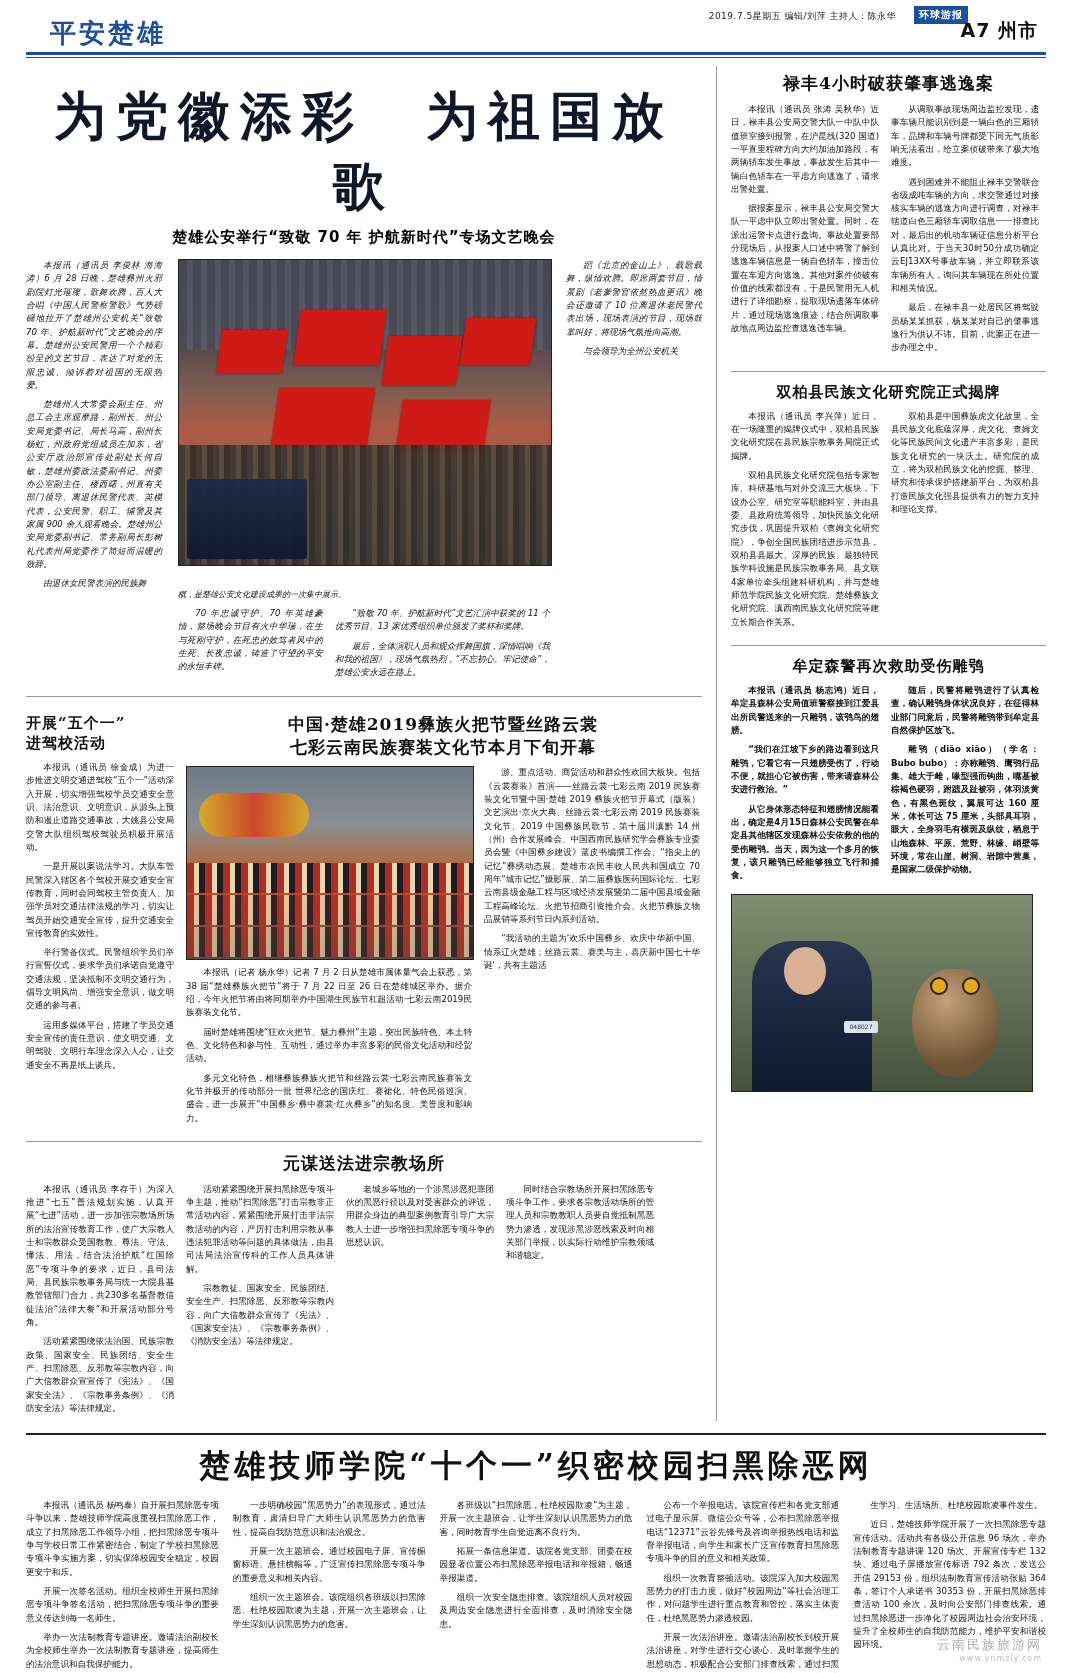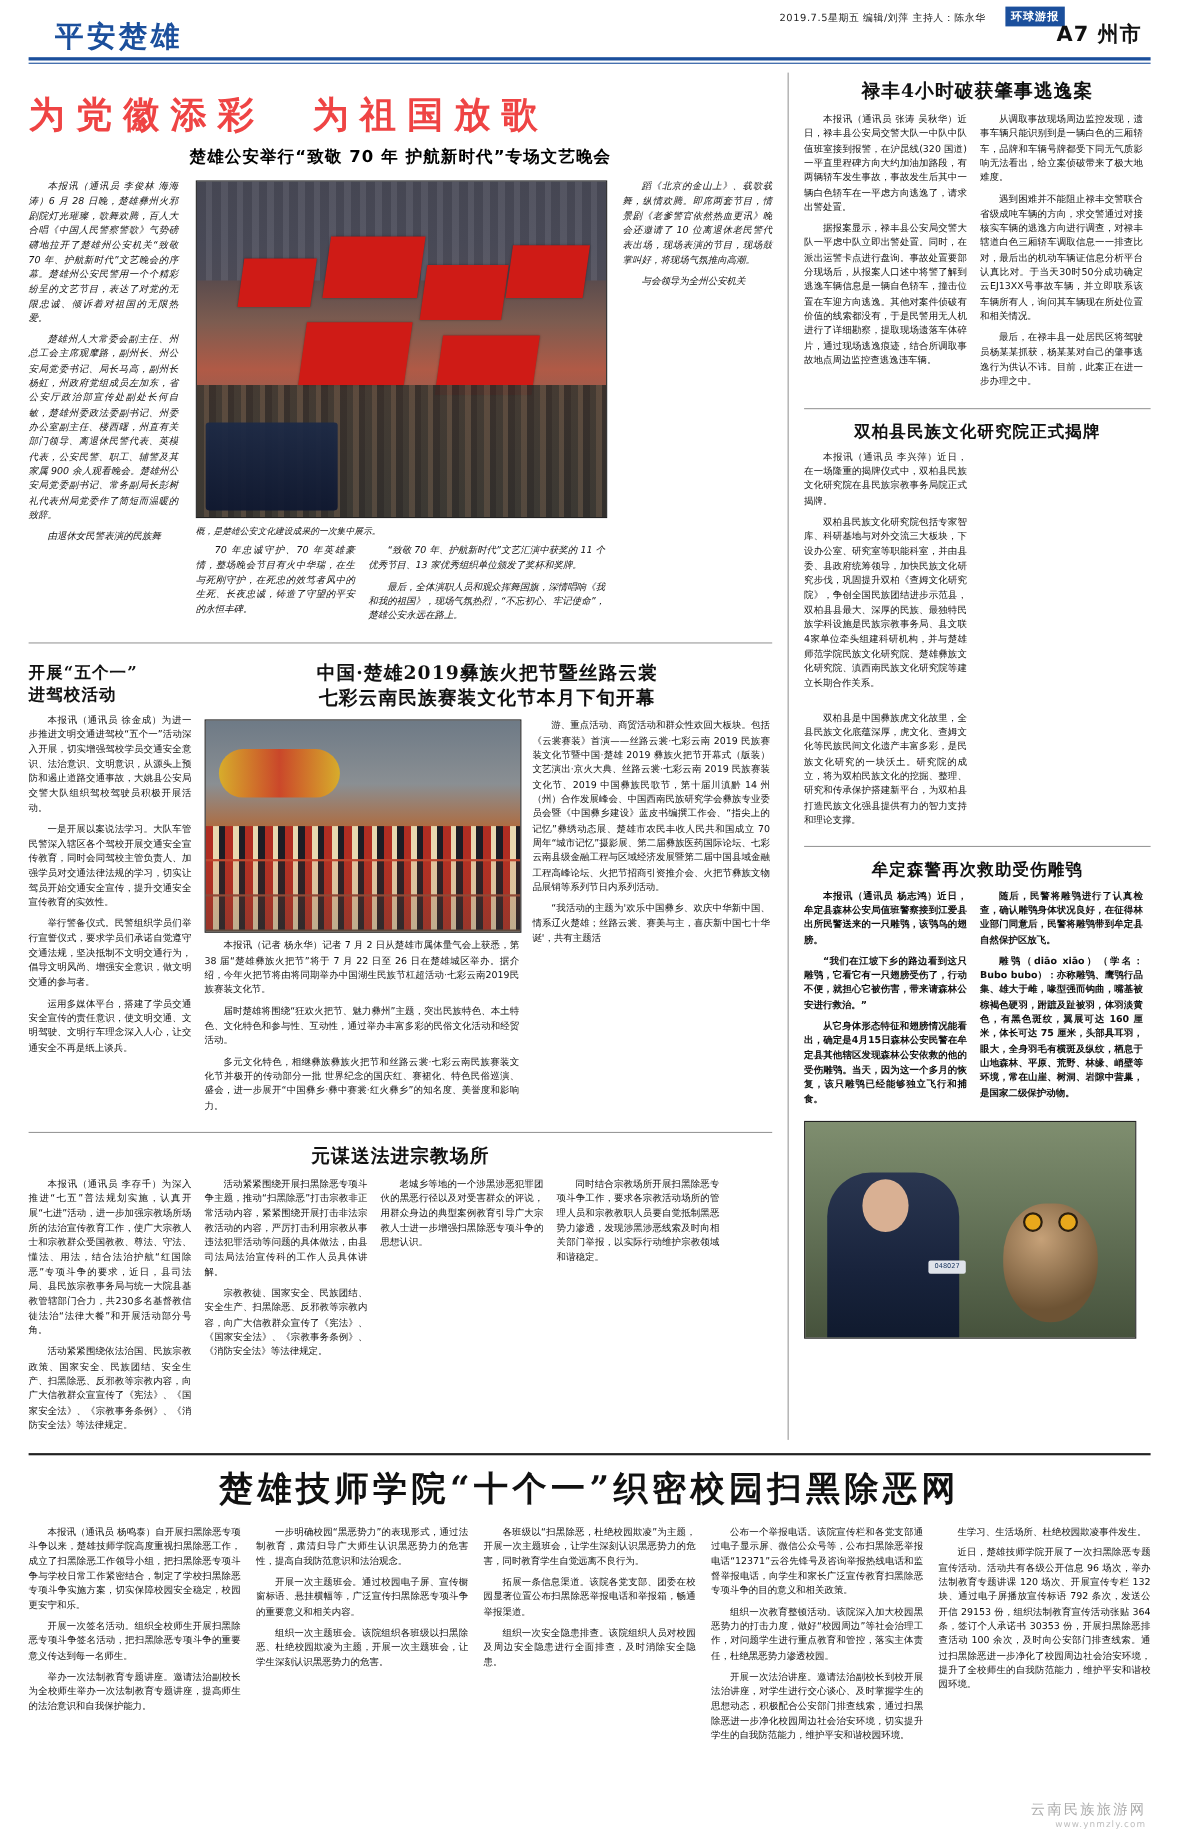--- a/index.html
+++ b/index.html
@@ -28,23 +28,24 @@
   }
   .mh-page{position:absolute;right:8px;top:18px;font-size:19px;font-weight:bold;color:#111;letter-spacing:1px;}
 
   
   .cols{position:relative;margin-top:8px;display:flex;gap:0;}
   .col-left{width:690px;padding-right:14px;box-sizing:border-box;}
   .col-right{width:330px;padding-left:14px;box-sizing:border-box;border-left:1px solid #999;}
 
   
   .headline{
+    text-align:center;
     font-family:"DejaVu Serif","Liberation Serif",serif;
-    font-weight:bold;font-size:33px;letter-spacing:10px;
-    margin:16px 0 6px 0;color:#ef4444;
+    font-weight:bold;font-size:52px;letter-spacing:10px;
+    margin:16px 0 6px 0;color:#0f172a;
   }
   .subhead{
     text-align:center;font-size:15px;letter-spacing:1px;margin-bottom:12px;color:#000;
     font-family:"DejaVu Sans","Liberation Sans",sans-serif;font-weight:bold;
   }
 
   .triple{display:flex;gap:16px;font-style:italic;}
   .tcol{width:148px;}
   .photo-main{
     width:372px;height:305px;
@@ -67,21 +68,21 @@
     position:absolute;left:8px;bottom:6px;width:120px;height:80px;
     background:linear-gradient(180deg,#1d2a46,#0f1830);border-radius:3px;opacity:.95;
   }
 
   .body-txt{
     font-size:8.6px;line-height:1.55;text-align:justify;color:#111;
     font-family:"DejaVu Sans","Liberation Sans",sans-serif;
   }
   .body-txt p{margin:0 0 6px 0;text-indent:2em;}
 
-  .caption{font-size:8px;line-height:1.5;text-align:justify;margin-top:6px;color:#111;}
+  .caption{font-size:8px;line-height:1.5;text-align:justify;margin-top:23px;color:#111;}
   .sec-h{
     font-family:"DejaVu Serif","Liberation Serif",serif;
     font-weight:bold;font-size:17px;letter-spacing:1px;text-align:center;margin:6px 0 8px 0;line-height:1.35;
   }
   .sec-h.small{font-size:15px;}
   .sec-h.left{text-align:left;}
   .hr{border-top:1px solid #999;margin:10px 0;}
   .hr-thick{border-top:2px solid #222;margin:12px 0 10px 0;}
 
   .two{display:flex;gap:12px;}
@@ -290,21 +291,21 @@
             <p>最后，在禄丰县一处居民区将驾驶员杨某某抓获，杨某某对自己的肇事逃逸行为供认不讳。目前，此案正在进一步办理之中。</p>
           </div>
             </div>
         </div>
       </div>
 
       <div class="hr"></div>
 
       <div>
         <div class="sec-h small">双柏县民族文化研究院正式揭牌</div>
-        <div style="display:flex;gap:12px;flex-direction:column;">
+        <div style="display:flex;gap:12px;">
           <div style="width:148px">
               <div class="body-txt">
             <p>本报讯（通讯员 李兴萍）近日，在一场隆重的揭牌仪式中，双柏县民族文化研究院在县民族宗教事务局院正式揭牌。</p>
             <p>双柏县民族文化研究院包括专家智库、科研基地与对外交流三大板块，下设办公室、研究室等职能科室，并由县委、县政府统筹领导，加快民族文化研究步伐，巩固提升双柏《查姆文化研究院》，争创全国民族团结进步示范县，双柏县县最大、深厚的民族、最独特民族学科设施是民族宗教事务局、县文联4家单位牵头组建科研机构，并与楚雄师范学院民族文化研究院、楚雄彝族文化研究院、滇西南民族文化研究院等建立长期合作关系。</p>
           </div>
             </div>
           <div style="width:148px">
               <div class="body-txt">
             <p>双柏县是中国彝族虎文化故里，全县民族文化底蕴深厚，虎文化、查姆文化等民族民间文化遗产丰富多彩，是民族文化研究的一块沃土。研究院的成立，将为双柏民族文化的挖掘、整理、研究和传承保护搭建新平台，为双柏县打造民族文化强县提供有力的智力支持和理论支撑。</p>
           </div>

